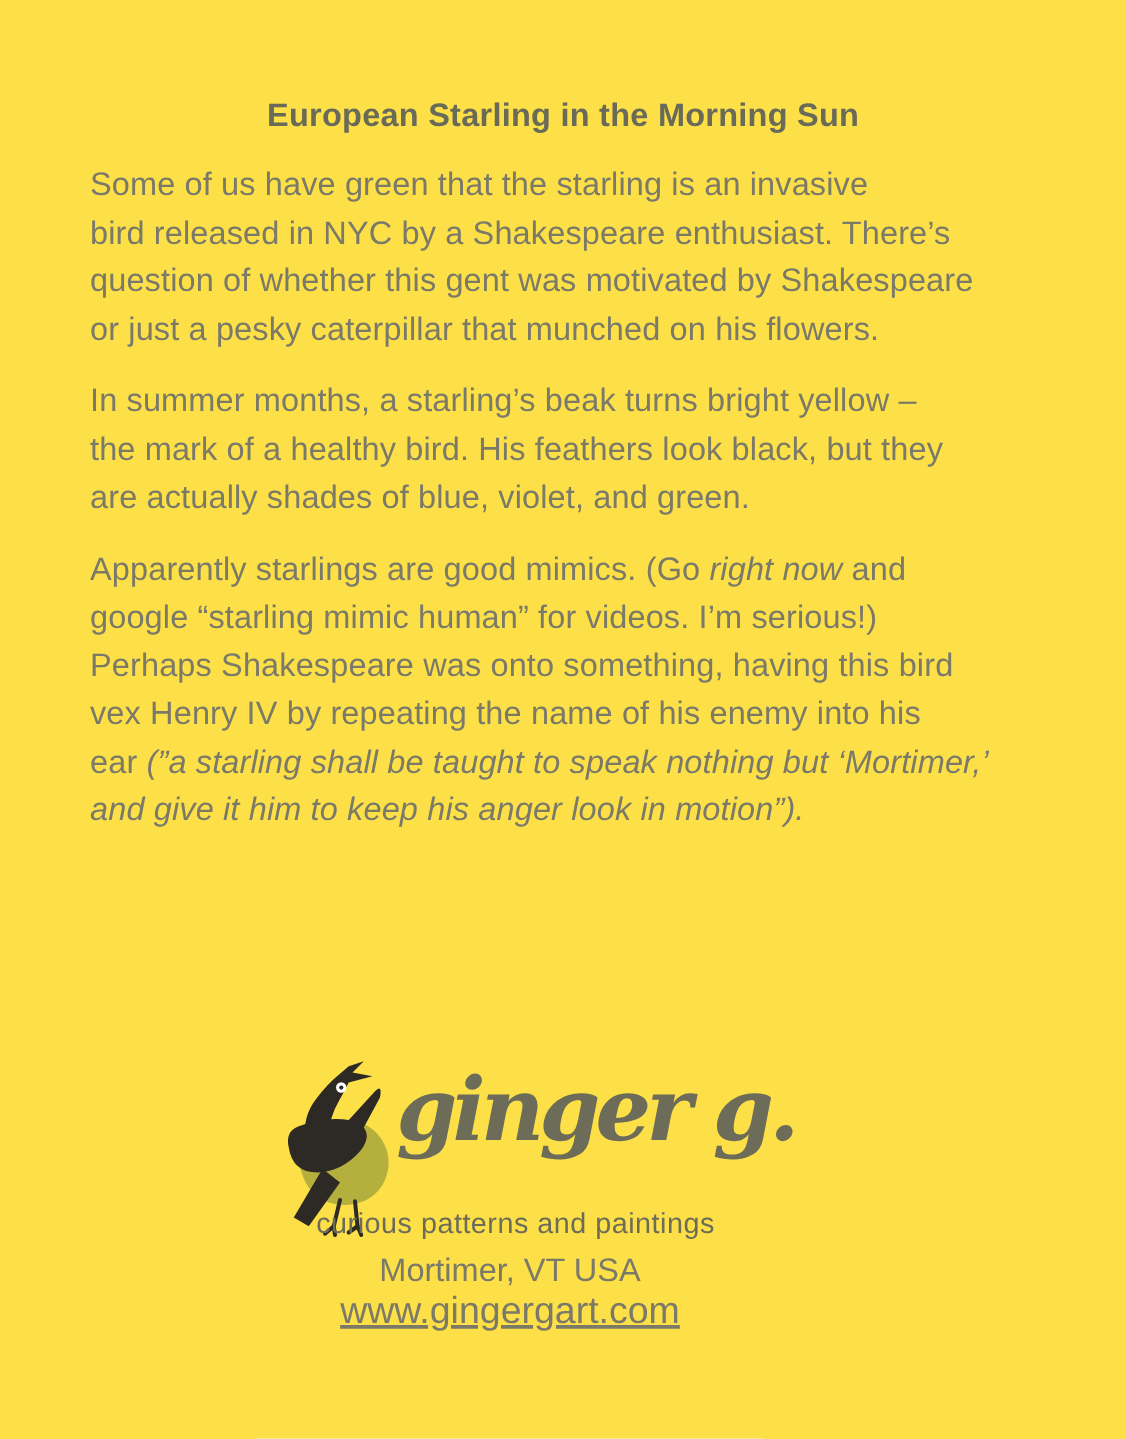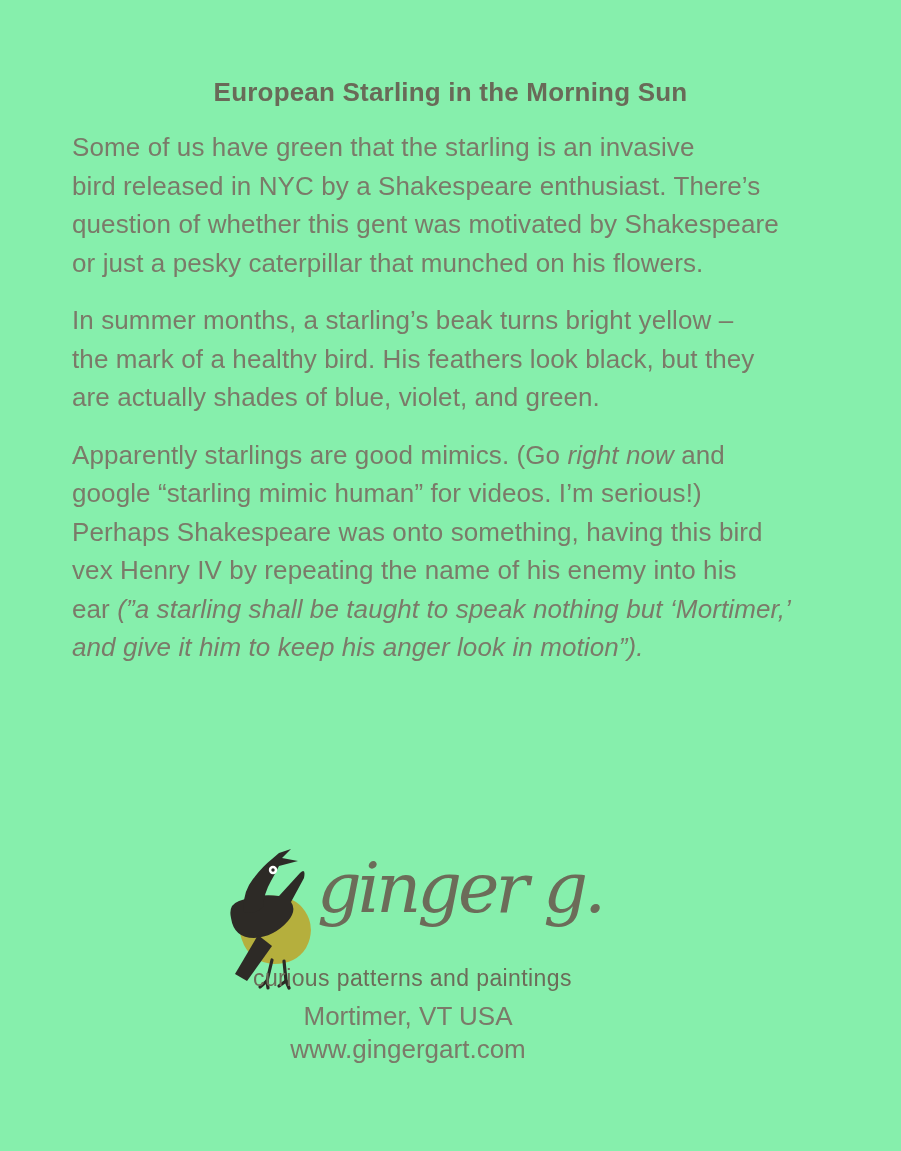--- a/index.html
+++ b/index.html
@@ -7,21 +7,21 @@
     --body-color:#7b7a69;
     --logo-color:#6c6c59;
     --bird-black:#2d2a26;
     --bird-yellow:#b5af3d;
   }
   *{margin:0;padding:0;box-sizing:border-box;}
   html,body{background:#ffffff;}
   .page{
     position:relative;
     width:901px;height:1151px;
-    background:#86efac;
+    background:#fde047;
     overflow:hidden;
     font-family:"Liberation Sans",sans-serif;
   }
   .title{
     position:absolute;
     top:76px;left:0;width:100%;
     text-align:center;
     font-size:26px;font-weight:bold;
     line-height:32px;
     color:var(--title-color);
@@ -49,21 +49,21 @@
   }
   .bird{
     position:absolute;
     left:1px;top:3px;
     width:90px;height:142px;
   }
   .brand{
     position:absolute;
     left:92px;top:8px;
     font-family:"DejaVu Serif",serif;
-    font-style:italic;font-weight:normal;
+    font-style:italic;font-weight:bold;
     font-size:70px;line-height:1;
     letter-spacing:-4px;
     color:var(--logo-color);
     white-space:nowrap;
   }
   .tagline{
     position:absolute;
     left:28px;top:118px;
     width:338px;
     font-size:23px;line-height:30px;
@@ -76,23 +76,24 @@
     left:0;top:155px;width:100%;
     text-align:center;
     font-size:26px;line-height:32px;
     color:var(--body-color);
     white-space:nowrap;
   }
   .website{
     position:absolute;
     left:0;top:188px;width:100%;
     text-align:center;
-    font-size:26px;line-height:32px;
+    font-size:30px;line-height:32px;
     color:var(--body-color);
     white-space:nowrap;
+    text-decoration:underline;
   }
 </style>
 </head>
 <body>
 
 <div class="page">
 
   <h1 class="title">European Starling in the Morning Sun</h1>
 
   <div class="content" id="paragraphs">

